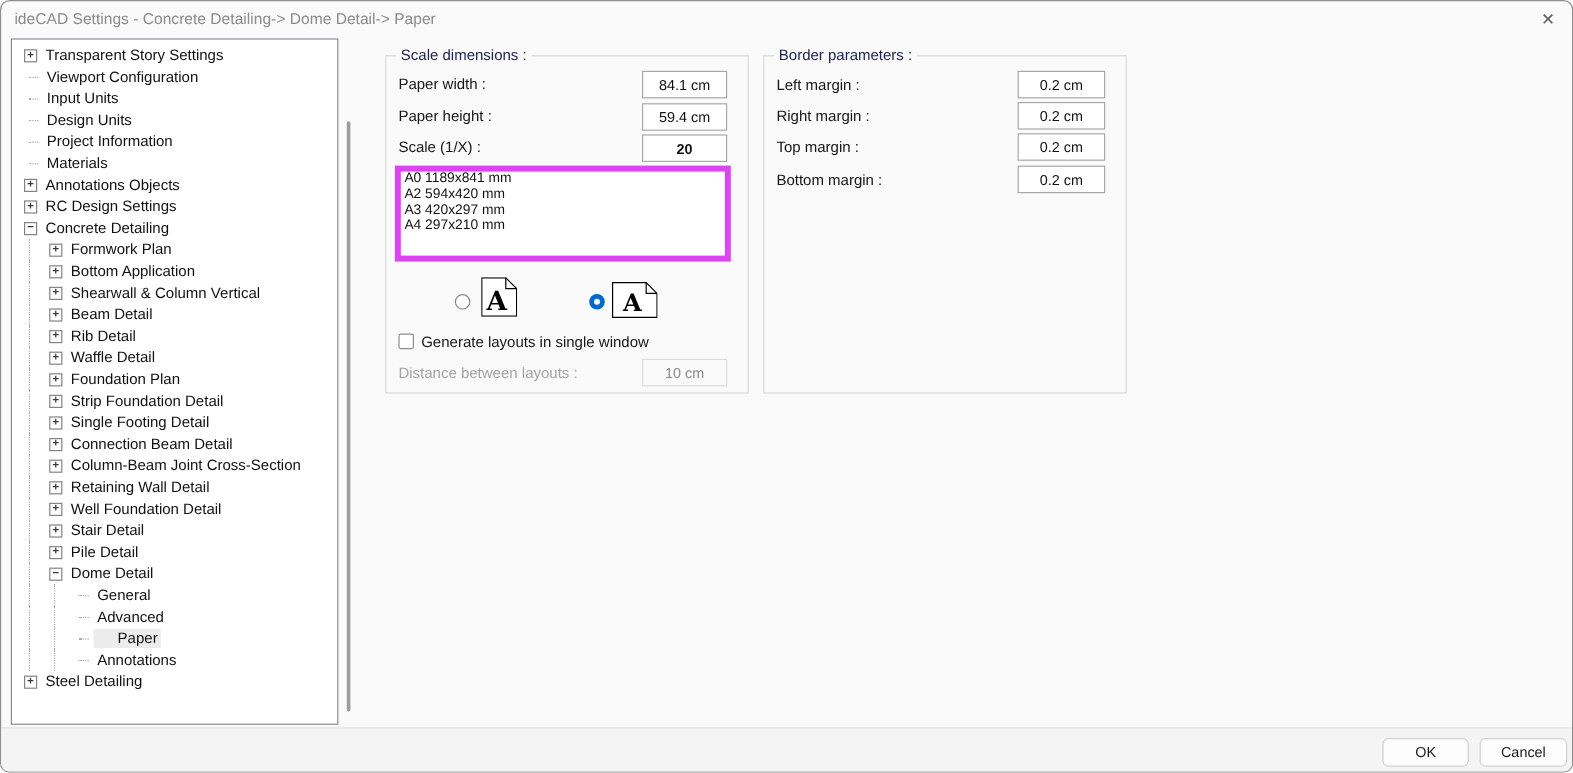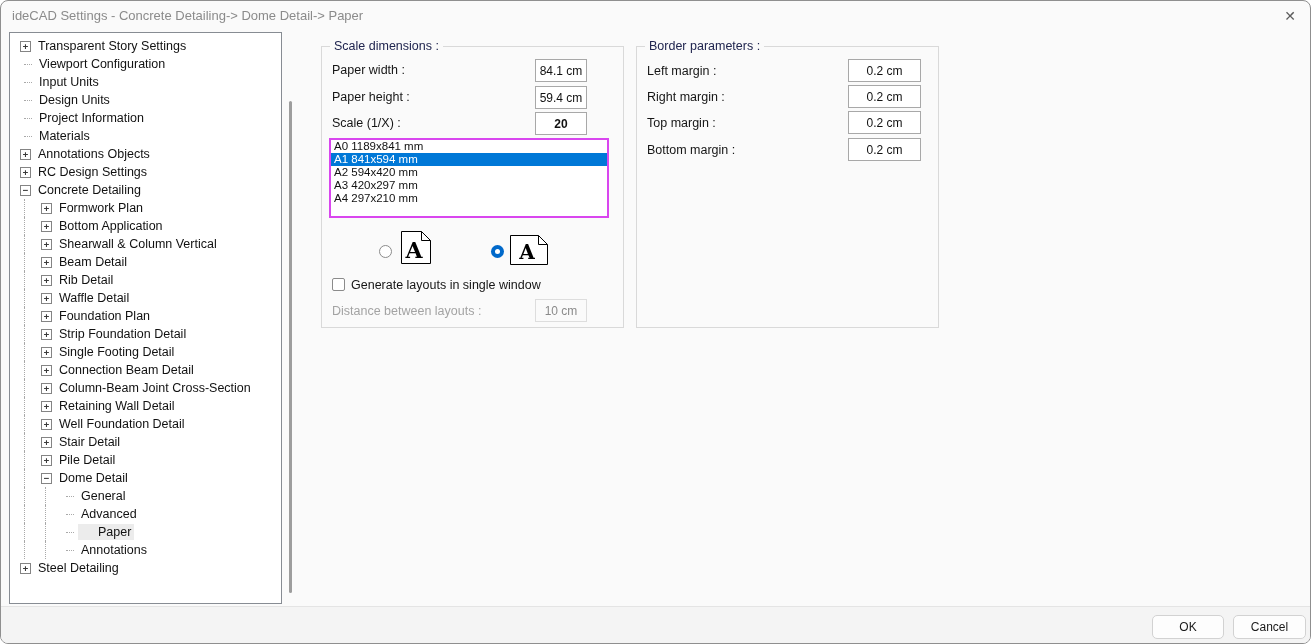--- a/index.html
+++ b/index.html
@@ -24,26 +24,26 @@
   .tlabel { margin-left:4px; padding:1px 3px; }
   .tlabel.selected { background:#ececec;padding-left:20px; }
   .scrollthumb { position:absolute; left:288px; top:100px; width:3px; height:492px; background:#9d9d9d; border-radius:2px; }
   
   .groupbox { position:absolute; box-sizing:border-box; border:1px solid #d9d9d9; background:#fafafa; }
   .glabel { position:absolute; top:-8px; left:8px; background:#fafafa; padding:0 4px; font-size:12.5px; color:#20254f; white-space:nowrap; }
   #gb-paper  { left:320px; top:45px; width:303px; height:282px; }
   #gb-border { left:635px; top:45px; width:303px; height:282px; }
   .flabel { position:absolute; font-size:12.5px; color:#151515; white-space:nowrap; }
   .flabel.dim { color:#a3a3a3; }
-  .tinput { position:absolute; width:52px; height:23px; box-sizing:border-box; border:1px solid #a8a8a8;
+  .tinput { position:absolute; width:71px; height:23px; box-sizing:border-box; border:1px solid #a8a8a8;
     background:#fff; text-align:center; font:12px "Liberation Sans", sans-serif; color:#111; padding:0; }
   .tinput.dim-input { border-color:#dddddd; background:#fafafa; color:#8a8a8a; }
   
   .listbox { position:absolute; left:7px; top:91px; width:280px; height:80px; box-sizing:border-box;
-    border:2px solid #d946ef; background:#fff; overflow:hidden; }
+    border:5px solid #d946ef; background:#fff; overflow:hidden; }
   .lrow { height:13px; line-height:13px; padding-left:3px; font-size:11.5px; color:#111; white-space:nowrap; }
   .lrow.selected { background:#0078d7; color:#fff; }
   
   .radio { position:absolute; width:13px; height:13px; border-radius:50%; box-sizing:border-box; }
   .radio.unchecked { border:1px solid #8b8b8b; background:#fff; }
   .radio.checked { background:#0069ca; }
   .radio.checked::after { content:""; position:absolute; left:4px; top:4px; width:5px; height:5px; border-radius:50%; background:#fff; }
   .checkbox { position:absolute; width:13px; height:13px; box-sizing:border-box; border:1px solid #8b8b8b;
     border-radius:2px; background:#fff; }
   .icon-holder { position:absolute; }
@@ -219,21 +219,20 @@
     <input class="tinput" style="left: 213px; top: 12px;" value="84.1 cm">
 
     <span class="flabel" style="left:10px; top:43px;">Paper height :</span>
     <input class="tinput" style="left: 213px; top: 39px; text-align: center;" value="59.4 cm">
 
     <span class="flabel" style="left:10px; top:69px;">Scale (1/X) :</span>
     <input class="tinput" style="left: 213px; top: 65px; font-weight: bold;" value="20">
 
     <div class="listbox">
         <div class="lrow">A0 1189x841 mm</div>
-        <div class="lrow selected">A1 841x594 mm</div>
         <div class="lrow">A2 594x420 mm</div>
         <div class="lrow">A3 420x297 mm</div>
         <div class="lrow">A4 297x210 mm</div>
       </div>
 
     <span class="radio unchecked" style="left:57px; top:198px;"></span>
     <span class="icon-holder" style="left:79px; top:184px;">
       <svg width="30" height="33" viewBox="0 0 30 33">
         <path d="M0.5 0.5 H20.5 L29.5 9.5 V32.5 H0.5 Z" fill="#ffffff" stroke="#000000"></path>
         <path d="M20.5 0.5 V9.5 H29.5" fill="none" stroke="#000000"></path>

